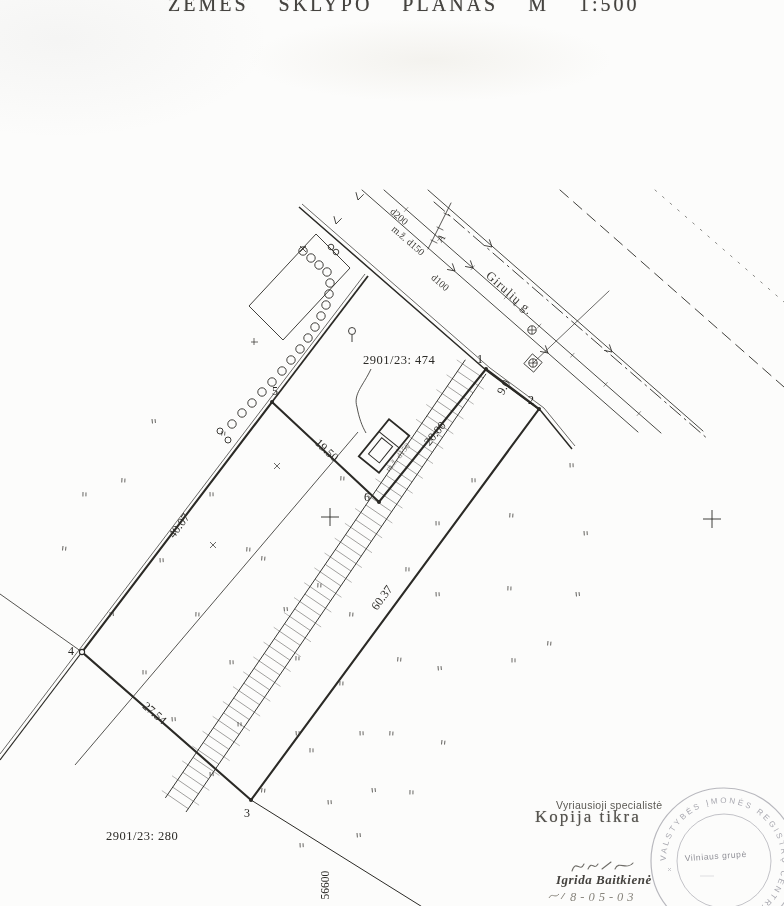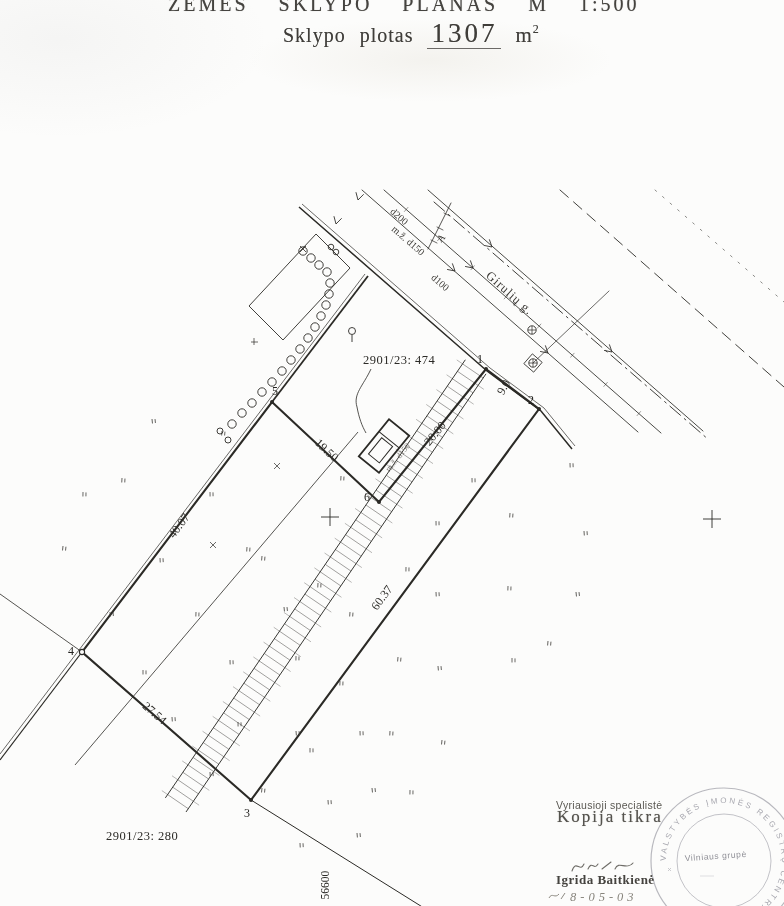--- a/index.html
+++ b/index.html
@@ -17,43 +17,38 @@
   .t2 sup{font-size:12px;vertical-align:9px;}
   svg{position:absolute;left:0;top:0;}
   svg text{fill:var(--ink);font-family:"Liberation Serif",serif;}
   .sk{stroke:var(--ink);fill:none;}
   .dim{font-size:12px;fill:#2e2d29;}
   .ptl{font-size:12px;fill:#23221f;}
   .parcel{font-size:12.5px;letter-spacing:.5px;}
   .util{font-size:10px;fill:#3a3834;}
   .small-faint{font-size:8.5px;fill:#5a5752;opacity:.8;}
   .street-t{font-size:12.5px;fill:#393733;letter-spacing:1px;}
-  .kopija{position:absolute;left:557px;top:807px;font-size:17px;letter-spacing:2px;color:#55534e;
+  .kopija{position:absolute;left:535px;top:807px;font-size:17px;letter-spacing:2px;color:#55534e;
           text-shadow:0 0 .8px rgba(90,88,82,.6);}
   .role{position:absolute;left:556px;top:799px;font-family:"Liberation Sans",sans-serif;
         font-size:10.5px;color:#5a5852;letter-spacing:.3px;}
-  .name{position:absolute;left:556px;top:872px;font-size:13px;font-weight:bold;
+  .name{position:absolute;left:556px;top:872px;font-size:13px;font-weight:bold;font-style:italic;
         color:#45433f;letter-spacing:.5px;}
   .sig-svg{position:absolute;left:570px;top:857px;}
   .date-svg{position:absolute;left:546px;top:887px;}
   .date-t{font-style:italic;font-size:12.5px;letter-spacing:4px;fill:#87847c;}
   .stampring{font-size:8px;letter-spacing:2.5px;fill:#8e8e98;opacity:.85;font-family:"Liberation Sans",sans-serif;}
   .stampcenter{font-size:8.5px;fill:#85858d;font-family:"Liberation Sans",sans-serif;letter-spacing:.6px;}
 </style>
 </head>
 <body>
 
 <div class="page">
 
   <div class="t1">ŽEMĖS SKLYPO PLANAS M 1:500</div>
-  <div class="t2">
-    <span>Sklypo plotas</span>
-    <span class="val">1307</span>
-    <span class="unit">m</span><sup>2</sup>
-  </div>
 
   <svg id="plan-svg" width="784" height="906" viewBox="0 0 784 906">
 
     <g stroke-linecap="round">
       <path class="sk" d="M362,190 L638,432" stroke-width="0.85"></path>
       <path class="sk" d="M384,190 L661,433" stroke-width="0.85"></path>
       <path class="sk" d="M428,190 L703,431" stroke-width="0.85"></path>
       <path class="sk" d="M434,202 L709,440" stroke-width="0.9" stroke-dasharray="14 5 2 5"></path>
       <path class="sk" d="M560,190 L784,387" stroke-width="0.9" stroke-dasharray="11 7"></path>
       <path class="sk" d="M655,190 L784,302" stroke-width="0.9" stroke-dasharray="2 8" opacity="0.6"></path>

